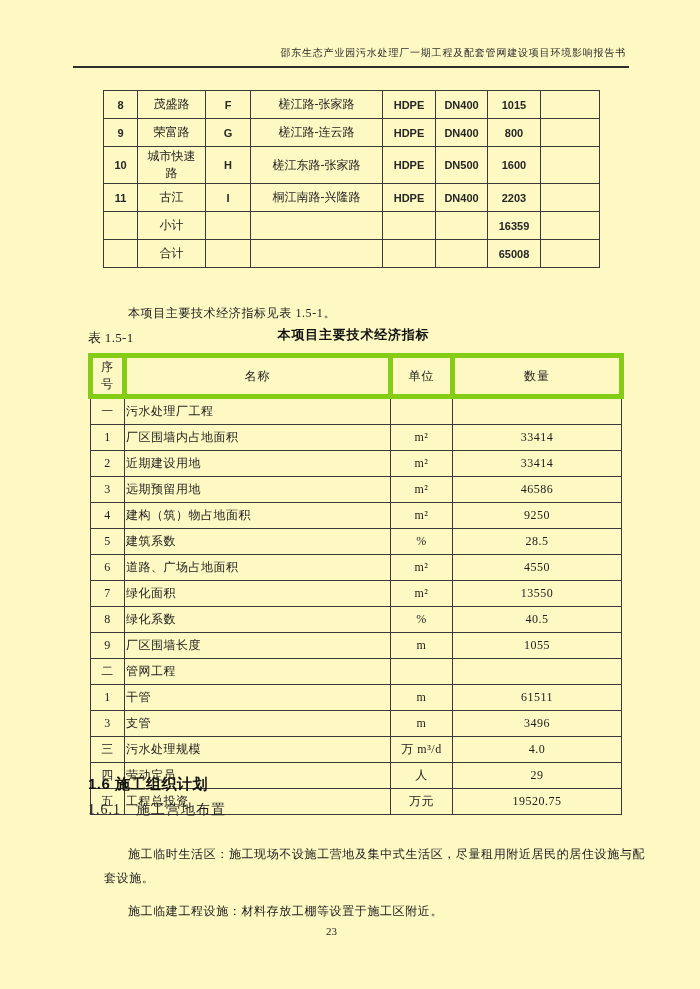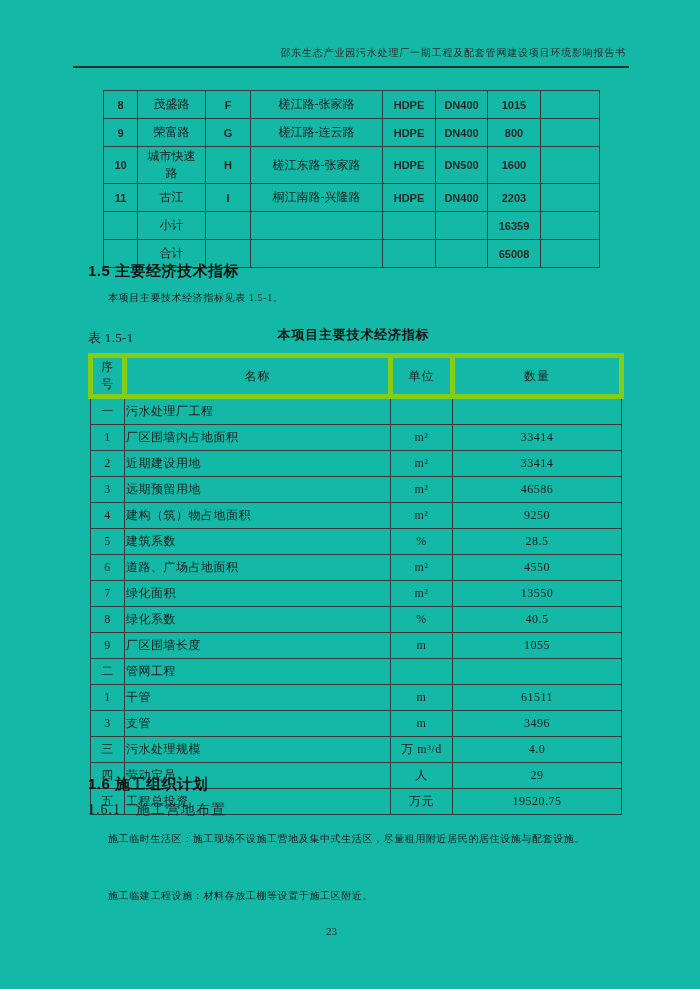--- a/index.html
+++ b/index.html
@@ -1,19 +1,19 @@
 <!DOCTYPE html>
 <html><head>
 <meta charset="utf-8">
 <style>
   html,body{margin:0;padding:0;background:#ffffff;}
   .page{
     position:relative;
     width:700px;height:989px;
-    background:#14b8a6;
+    background:#fef9c3;
     font-family:"Liberation Serif", serif;
     color:#1c1c1c;
     overflow:hidden;
   }
   
   .header-title{
     position:absolute;top:46px;left:0;right:74px;
     text-align:right;font-size:10px;letter-spacing:0.8px;color:#2b2b2b;
   }
   .header-rule{
@@ -37,22 +37,22 @@
     position:absolute;left:88px;margin:0;
     font-family:"Liberation Sans", sans-serif;font-weight:700;
     font-size:15px;color:#111;letter-spacing:0.5px;
   }
   .h3{
     position:absolute;left:88px;margin:0;
     font-family:"Liberation Serif", serif;font-weight:400;
     font-size:14px;color:#1c1c1c;letter-spacing:1px;
   }
   .para{
-    position:absolute;left:88px;width:541px;margin:0;
-    font-size:10px;line-height:23.5px;letter-spacing:0.6px;
+    position:absolute;left:88px;width:541px;margin:16px;
+    font-size:12px;line-height:23.5px;letter-spacing:0.6px;
     text-align:justify;text-indent:2em;color:#1c1c1c;
   }
   
   .caption{
     position:absolute;top:326px;left:88px;width:531px;height:18px;font-size:13px;
   }
   .caption-label{position:absolute;left:0;top:3px;letter-spacing:0.3px;}
   .caption-title{
     position:absolute;left:0;right:0;top:0;text-align:center;
     font-family:"Liberation Sans", sans-serif;font-weight:700;letter-spacing:0.8px;color:#111;
@@ -153,21 +153,20 @@
           <td class="c-lat"></td>
           <td></td>
           <td class="c-lat"></td>
           <td class="c-lat"></td>
           <td class="c-lat">65008</td>
           <td></td>
         </tr>
       </tbody>
   </table>
 
-  <h2 class="h2" style="top:262px">1.5 主要经济技术指标</h2>
 
   <p class="para" style="top:286px">本项目主要技术经济指标见表 1.5-1。</p>
 
   <div class="caption">
     <span class="caption-label">表 1.5-1</span>
     <span class="caption-title">本项目主要技术经济指标</span>
   </div>
 
   <table class="main-table">
     <colgroup>

